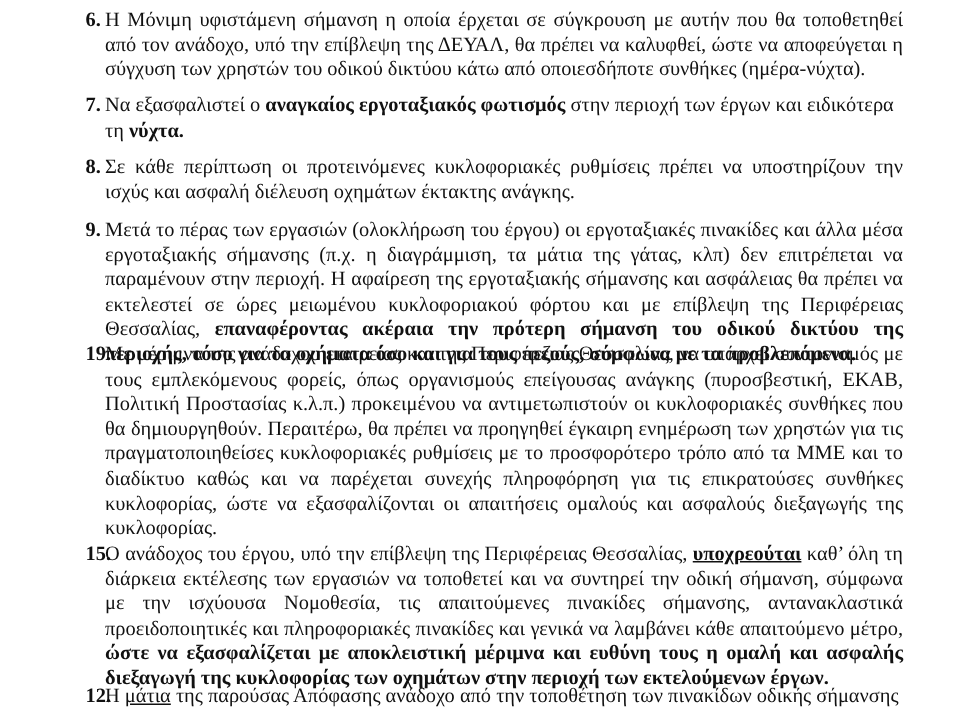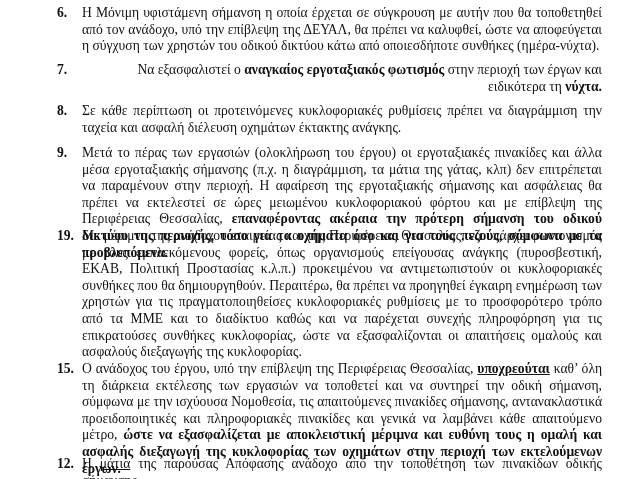--- a/index.html
+++ b/index.html
@@ -1,22 +1,22 @@
 <!DOCTYPE html>
 <html><head>
 <meta charset="utf-8">
 <style>
   html, body { margin:0; padding:0; background:#ffffff; }
   body { width:640px; height:479px; overflow:hidden; position:relative;
          font-family:"Liberation Serif", "DejaVu Serif", serif; color:#111; }
   .page { position:absolute; left:0; top:0; width:640px; }
   .item { position:absolute; left:57px; width:545px; font-size:13.6px; line-height:16.6px; }
   .num { position:absolute; left:0; top:0; font-weight:bold; }
-  .txt { margin-left:25px; text-align:justify; }
-  .txt.left { text-align:right; }
+  .txt { margin-left:13px; text-align:justify; }
+  .txt.left { text-align:left; }
   b { font-weight:bold; }
   u { text-decoration:underline; }
 </style>
 </head>
 <body>
 
 <div class="page">
 
   <div class="item" style="top:5px;">
     <span class="num">6.</span>
@@ -28,21 +28,21 @@
   <div class="item" style="top:62px;">
     <span class="num">7.</span>
     <div class="txt left">
       <span>Να εξασφαλιστεί ο </span><b>αναγκαίος εργοταξιακός φωτισμός</b><span> στην περιοχή των έργων και ειδικότερα τη </span><b>νύχτα.</b>
     </div>
   </div>
 
   <div class="item" style="top:103px;">
     <span class="num">8.</span>
     <div class="txt">
-      <span>Σε κάθε περίπτωση οι προτεινόμενες κυκλοφοριακές ρυθμίσεις πρέπει να διαγράμμιση την ταχεία και ασφαλή διέλευση οχημάτων έκτακτης ανάγκης.</span>
+      <span>Σε κάθε περίπτωση οι προτεινόμενες κυκλοφοριακές ρυθμίσεις πρέπει να υποστηρίζουν την ισχύς και ασφαλή διέλευση οχημάτων έκτακτης ανάγκης.</span>
     </div>
   </div>
 
   <div class="item" style="top:145px;">
     <span class="num">9.</span>
     <div class="txt">
       <span>Μετά το πέρας των εργασιών (ολοκλήρωση του έργου) οι εργοταξιακές πινακίδες και άλλα μέσα εργοταξιακής σήμανσης (π.χ. η διαγράμμιση, τα μάτια της γάτας, κλπ) δεν επιτρέπεται να παραμένουν στην περιοχή. Η αφαίρεση της εργοταξιακής σήμανσης και ασφάλειας θα πρέπει να εκτελεστεί σε ώρες μειωμένου κυκλοφοριακού φόρτου και με επίβλεψη της Περιφέρειας Θεσσαλίας, </span><b>επαναφέροντας ακέραια την πρότερη σήμανση του οδικού δικτύου της περιοχής, τόσο για τα οχήματα όσο και για τους πεζούς, σύμφωνα με τα προβλεπόμενα.</b>
     </div>
   </div>
 

